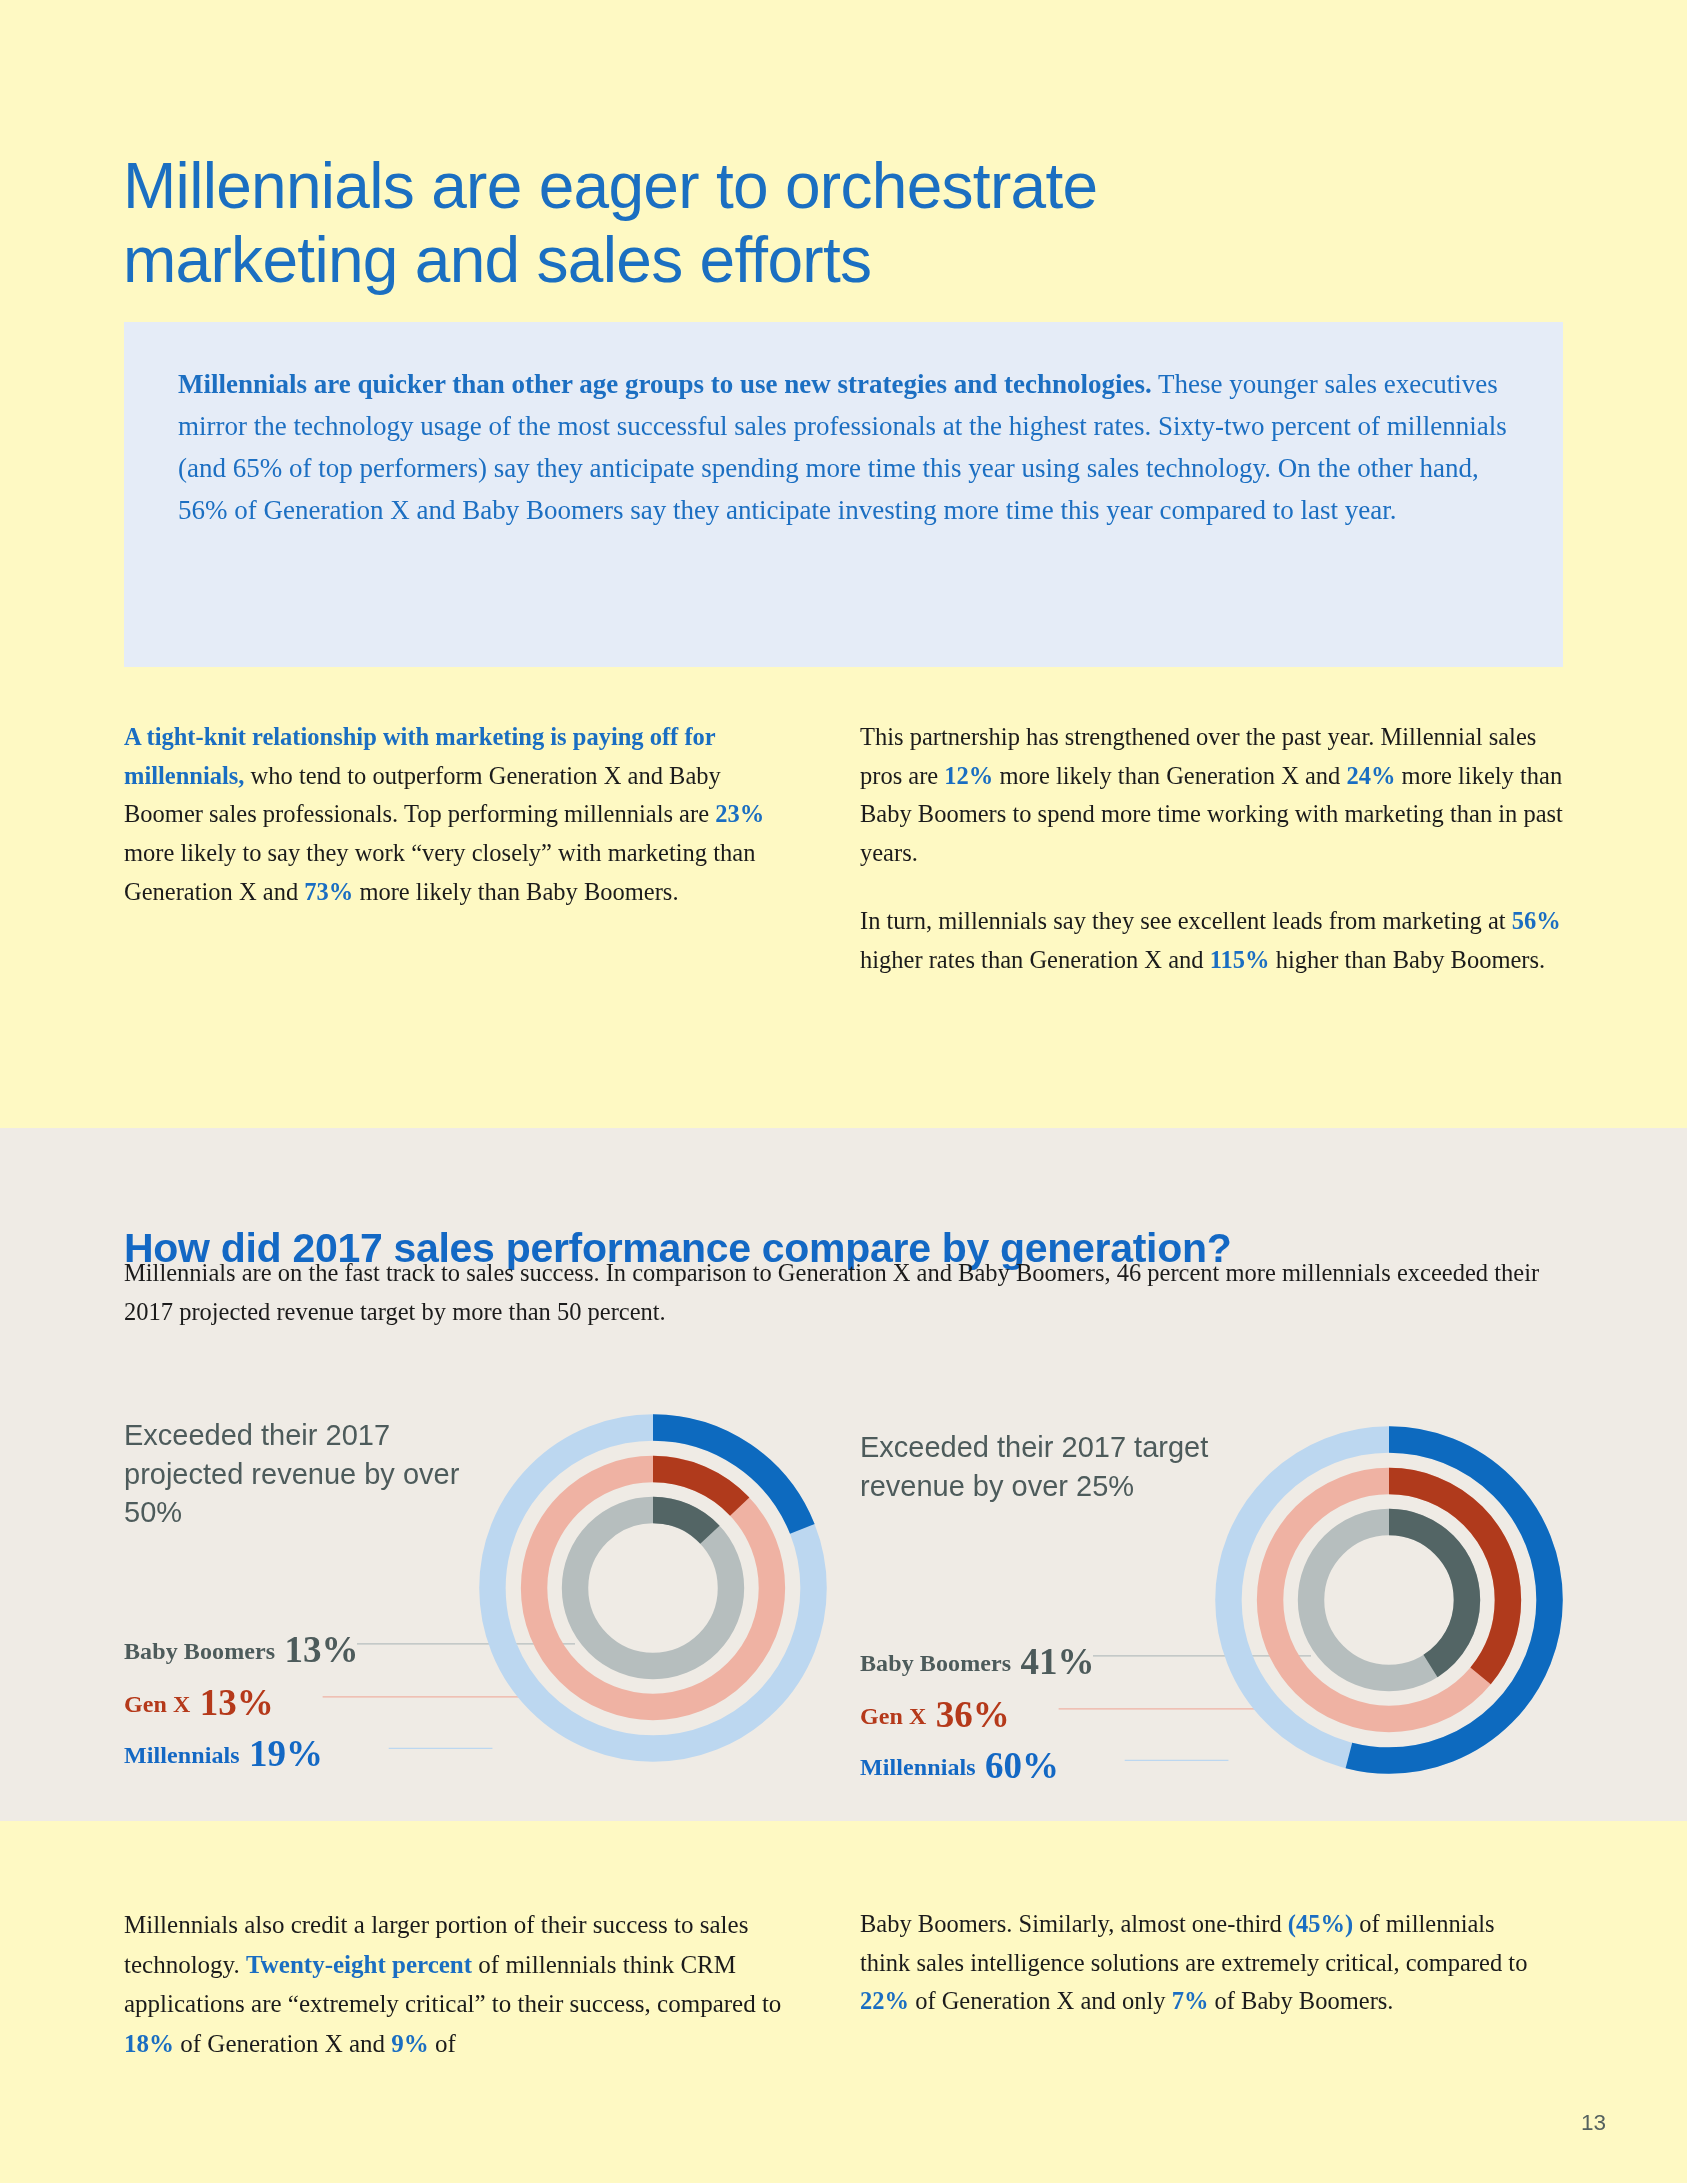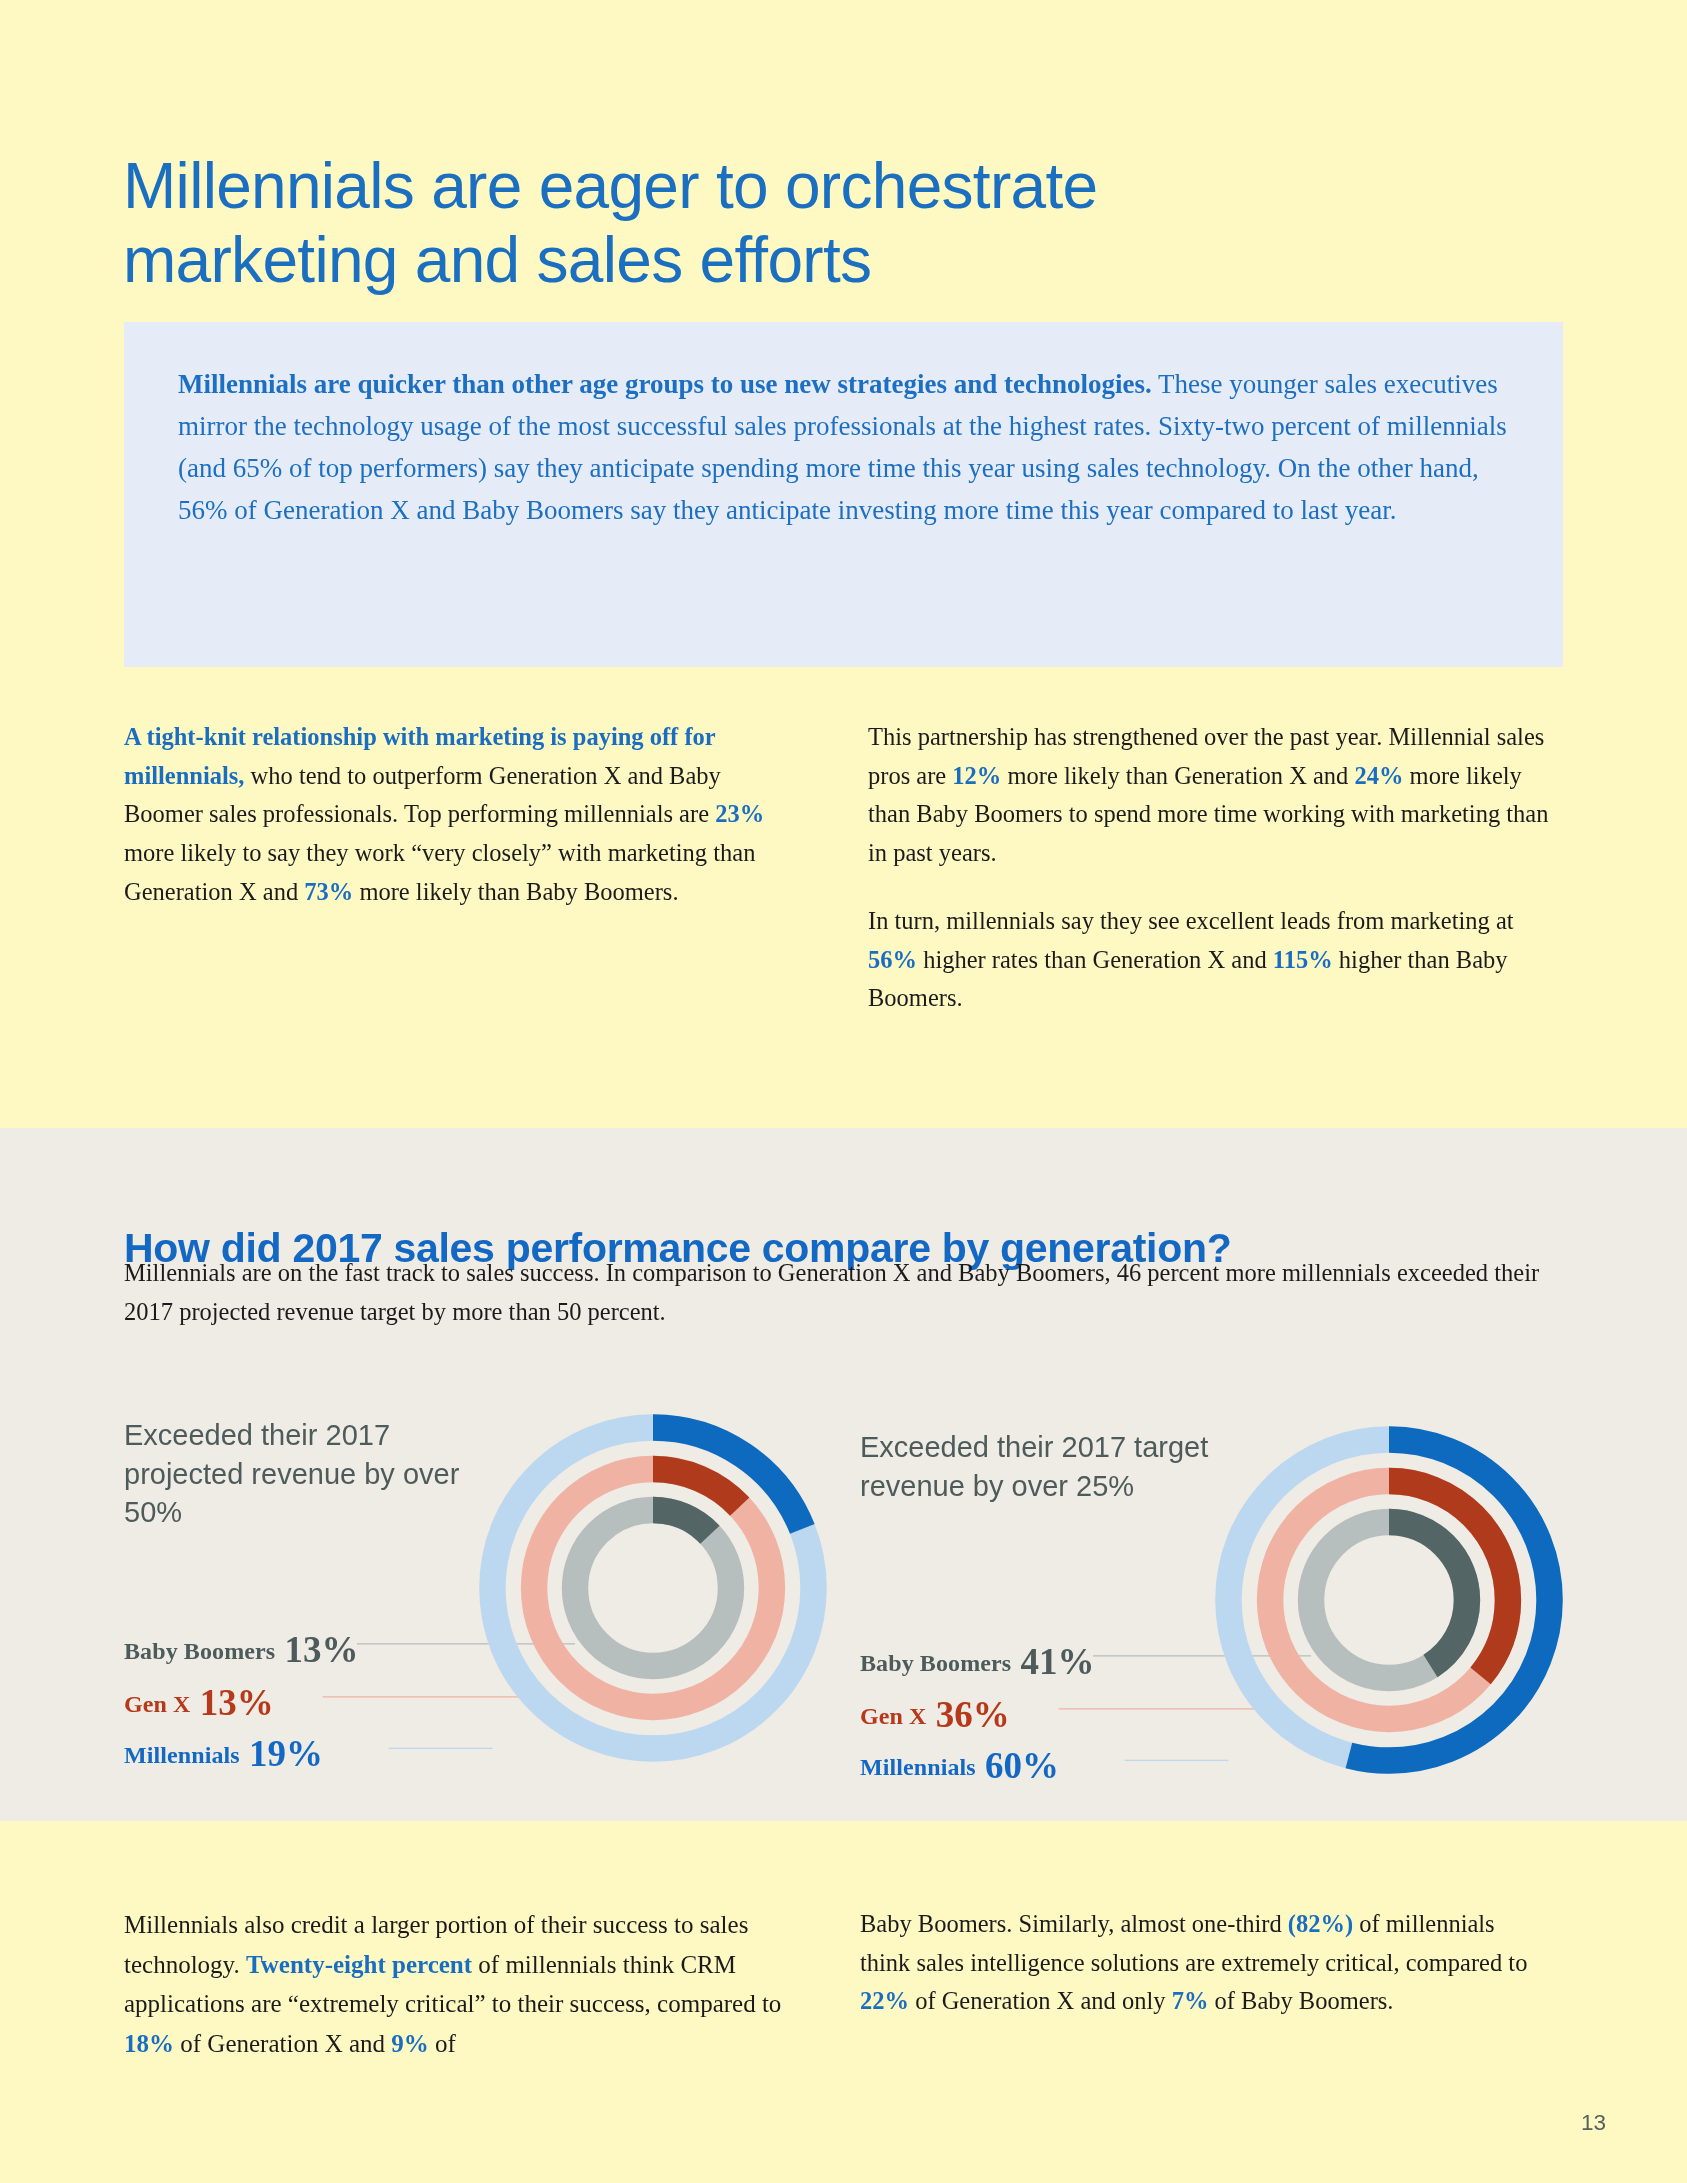--- a/index.html
+++ b/index.html
@@ -69,21 +69,21 @@
   }
   .col-right {
     position: absolute;
     left: 860px;
     top: 718px;
     width: 708px;
     font-size: 24.5px;
     line-height: 1.58;
     color: #1b1b1b;
   }
-  .col-right p { margin: 0 0 29px 8px; }
+  .col-right p { margin: 0 0 29px 0; }
   .col-left p { margin: 0; }
   .blue-b { color: #1a6ec2; font-weight: bold; }
 
   
   .band {
     position: absolute;
     left: 0;
     top: 1128px;
     width: 1687px;
     height: 693px;
@@ -264,19 +264,19 @@
         <circle cx="280" cy="280" r="180" fill="none" stroke="#b03a1c" stroke-width="40" stroke-dasharray="407.1504079052372 1130.9733552923256" transform="rotate(-90 280 280)"></circle>
         <circle cx="280" cy="280" r="118" fill="none" stroke="#b6bebe" stroke-width="40"></circle>
         <circle cx="280" cy="280" r="118" fill="none" stroke="#536565" stroke-width="40" stroke-dasharray="303.9805051613484 741.4158662471912" transform="rotate(-90 280 280)"></circle>
       </svg>
   </div>
 
   <div class="bot-left">
     <p style="margin:0"><span>Millennials also credit a larger portion of their success to sales technology. </span><span class="blue-b">Twenty-eight percent</span><span> of millennials think CRM applications are “extremely critical” to their success, compared to </span><span class="blue-b">18%</span><span> of Generation X and </span><span class="blue-b">9%</span><span> of</span></p>
   </div>
   <div class="bot-right">
-    <p style="margin:0"><span>Baby Boomers. Similarly, almost one-third </span><span class="blue-b">(82%)</span><span> of millennials think sales intelligence solutions are extremely critical, compared to </span><span class="blue-b">22%</span><span> of Generation X and only </span><span class="blue-b">7%</span><span> of Baby Boomers.</span></p>
+    <p style="margin:0"><span>Baby Boomers. Similarly, almost one-third </span><span class="blue-b">(45%)</span><span> of millennials think sales intelligence solutions are extremely critical, compared to </span><span class="blue-b">22%</span><span> of Generation X and only </span><span class="blue-b">7%</span><span> of Baby Boomers.</span></p>
   </div>
 
   <div class="page-num">13</div>
 
 </div>
 
 
 </body></html>

